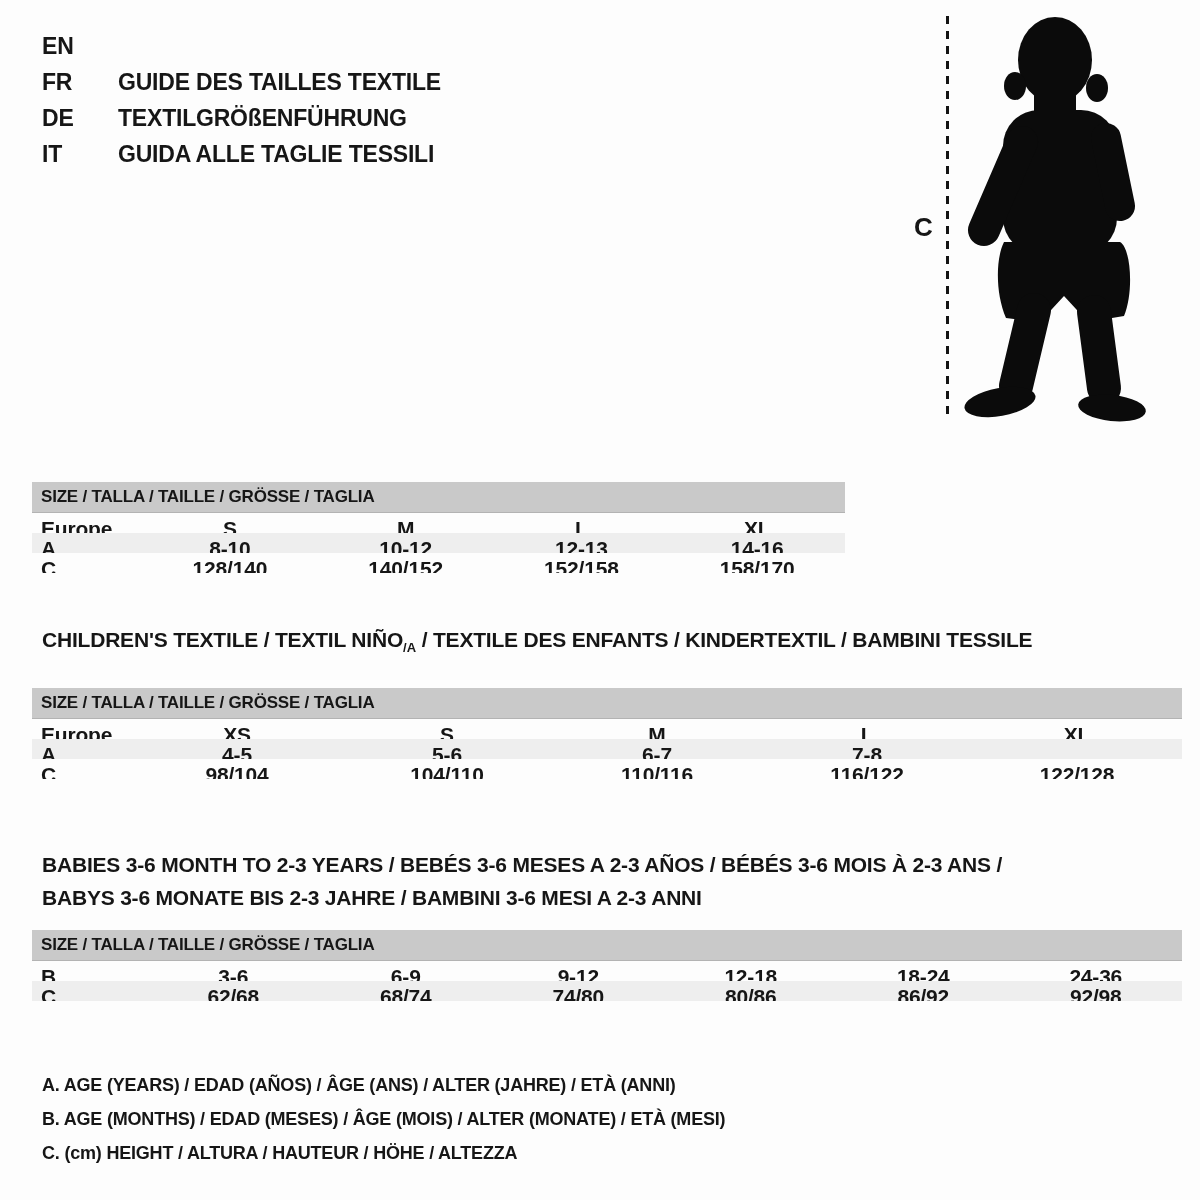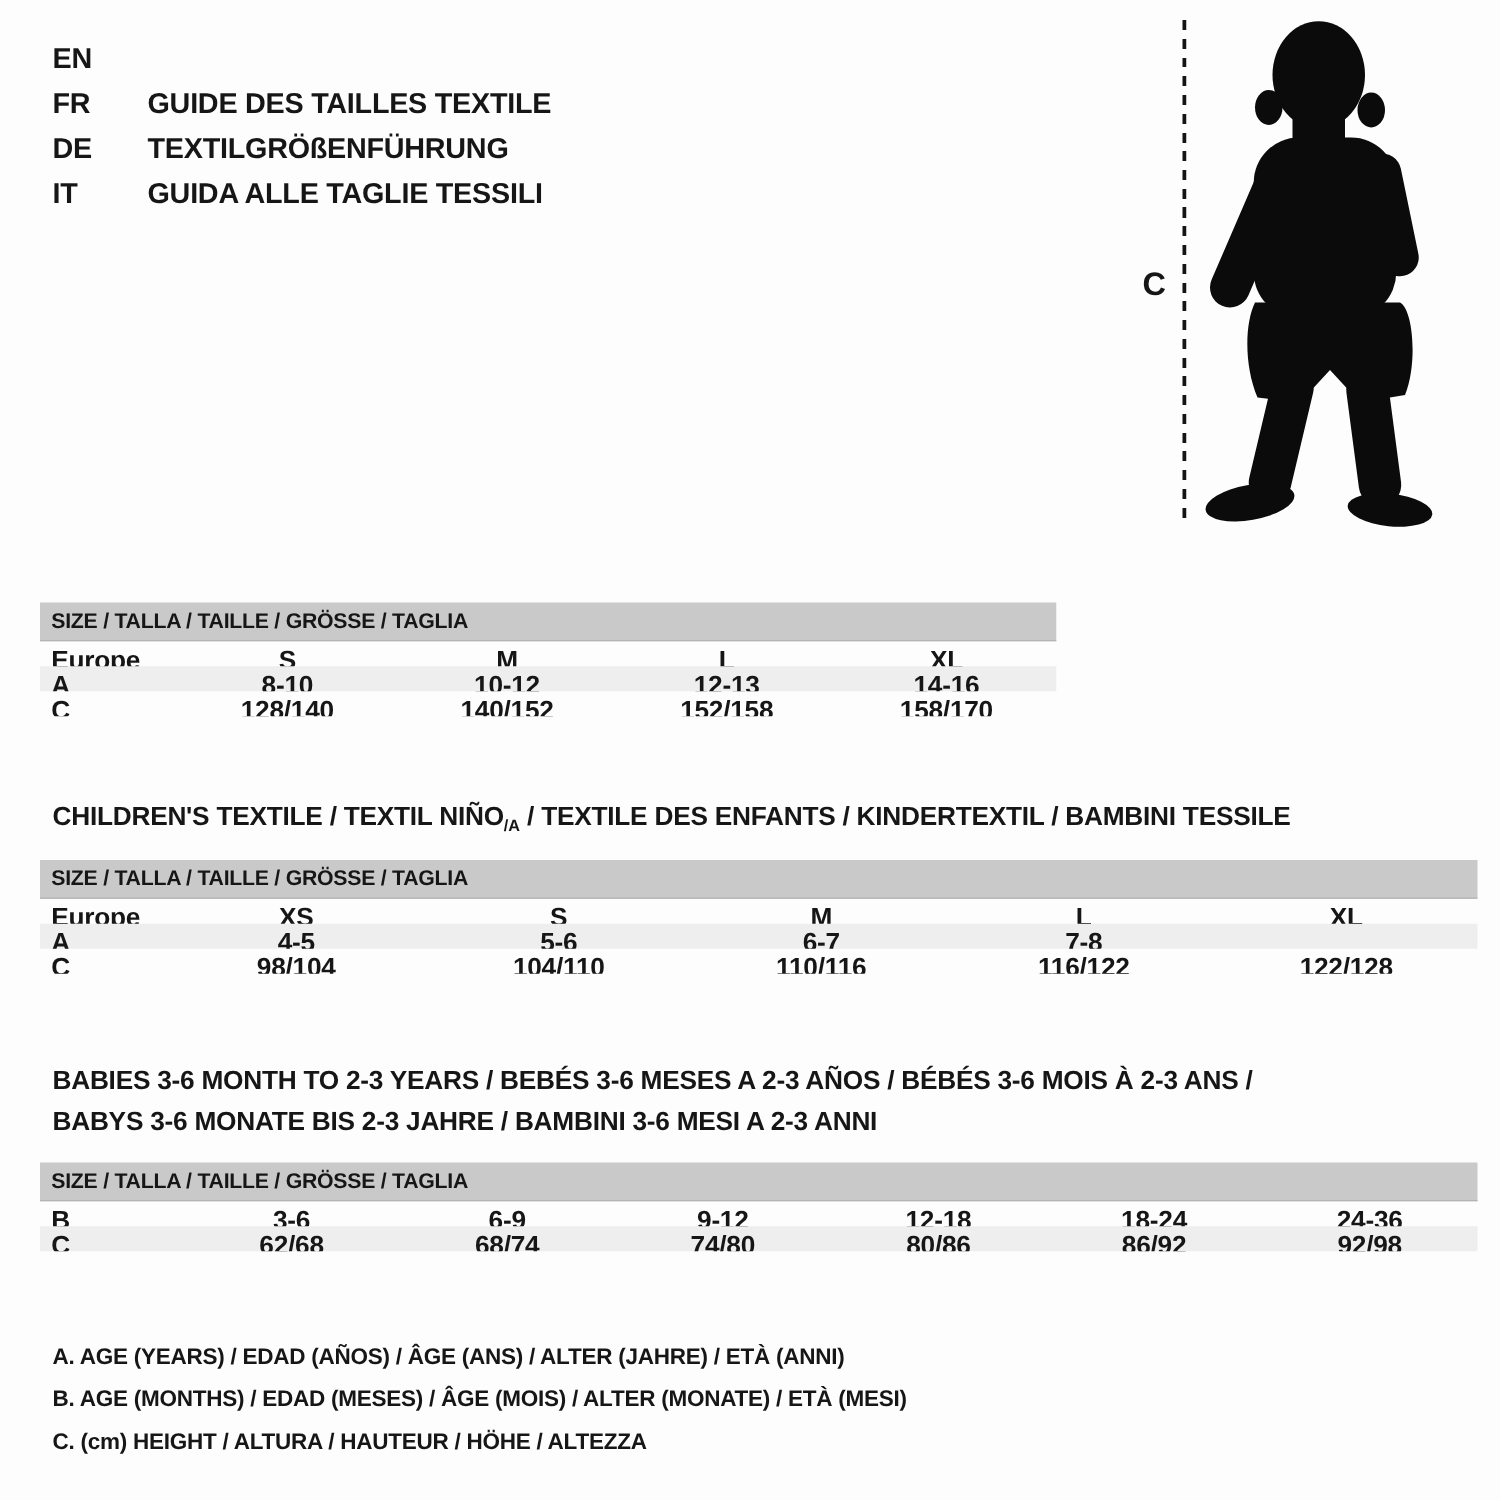--- a/index.html
+++ b/index.html
@@ -25,21 +25,21 @@
     position:absolute; left:946px; top:16px; width:3px; height:400px;
     background:repeating-linear-gradient(to bottom,#141414 0 8px,transparent 8px 15px);
   }
   .figure-c { position:absolute; left:914px; top:212px; font-size:26px; }
   .baby { position:absolute; left:950px; top:8px; }
 
   
   .sec-title { position:absolute; font-size:21px; white-space:nowrap; }
   .sec-title .sub { font-size:13px; vertical-align:-5px; letter-spacing:0; }
   .title-junior   { left:42px; top:435px; }
-  .title-children { left:42px; top:642px; }
+  .title-children { left:42px; top:628px; }
   .title-babies   { left:42px; top:848px; line-height:33px; }
 
   
   .table { position:absolute; }
   .table-junior   { left:32px; top:482px; width:813px;  --labelw:110px; }
   .table-children { left:32px; top:688px; width:1150px; --labelw:100px; }
   .table-babies   { left:32px; top:930px; width:1150px; --labelw:115px; }
   .size-bar {
     height:30px; line-height:30px;
     background:var(--bar,#c9c9c9);

